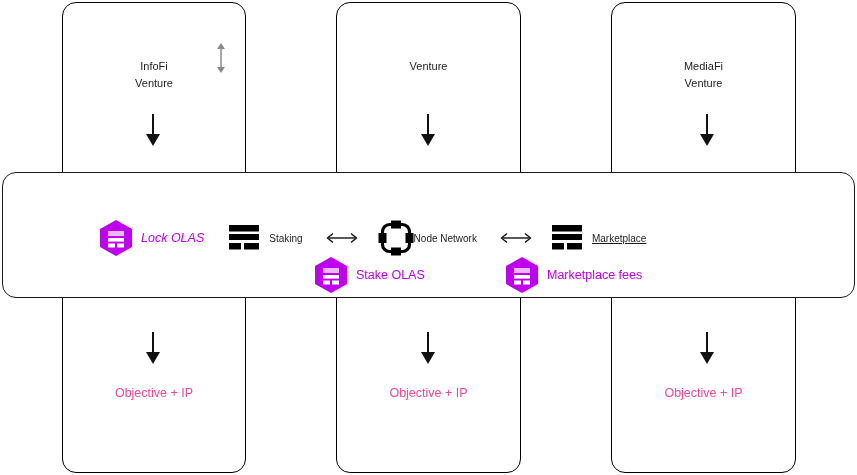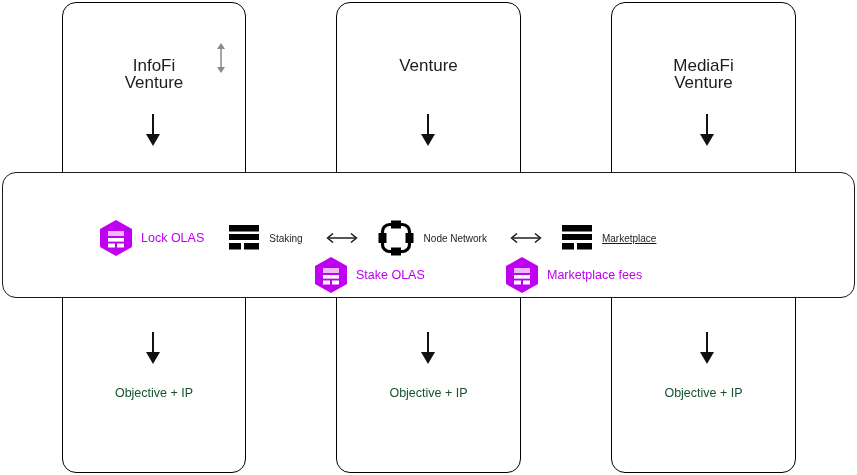--- a/index.html
+++ b/index.html
@@ -43,34 +43,34 @@
     border-radius: 14px;
     background: #ffffff;
     box-sizing: border-box;
     z-index: 5;
   }
 
   
   .venture-title {
     position: absolute;
     text-align: center;
-    font-size: 17px;
+    font-size: 11px;
     line-height: 16.5px;
     color: #1d1d1d;
     white-space: nowrap;
     z-index: 3;
   }
   .venture-title span { display: block; }
 
   .objective-label {
     position: absolute;
     text-align: center;
     font-size: 12.5px;
     line-height: 16px;
-    color: #14532d;
+    color: #ec4899;
     white-space: nowrap;
     z-index: 3;
   }
 
   
   .down-arrow {
     position: absolute;
     z-index: 4;
   }
   .updown-arrow {
@@ -207,21 +207,21 @@
 
     <span class="icon-hex">
       <svg width="34" height="38" viewBox="0 0 34 38" xmlns="http://www.w3.org/2000/svg">
         <polygon points="17,1 33,10 33,28 17,37 1,28 1,10" fill="#c000f0"></polygon>
         <rect x="9" y="12" width="16" height="5" fill="#ffffff" opacity="0.72"></rect>
         <rect x="9" y="19" width="16" height="3.6" fill="#ffffff"></rect>
         <rect x="9" y="24.5" width="7" height="4" fill="#ffffff"></rect>
         <rect x="18" y="24.5" width="7" height="4" fill="#ffffff"></rect>
       </svg>
     </span>
-    <span class="label-magenta" style="margin-left:8px;">Lock OLAS</span>
+    <span class="label-magenta" style="margin-left:8px;font-style:italic;">Lock OLAS</span>
 
     <span class="icon-bars" style="margin-left:25px;">
       <svg width="30" height="26" viewBox="0 0 30 26" xmlns="http://www.w3.org/2000/svg">
         <rect x="0" y="0" width="30" height="6.5" fill="#000000"></rect>
         <rect x="0" y="9" width="30" height="6" fill="#000000"></rect>
         <rect x="0" y="18" width="12" height="6.5" fill="#000000"></rect>
         <rect x="15" y="18" width="15" height="6.5" fill="#000000"></rect>
       </svg>
     </span>
     <span class="label-dark" style="margin-left:10px;">Staking</span>
@@ -236,21 +236,21 @@
 
     <span class="icon-node" style="margin-left:18px;">
       <svg width="36" height="36" viewBox="0 0 36 36" xmlns="http://www.w3.org/2000/svg">
         <rect x="4.5" y="4.5" width="27" height="27" rx="7" ry="7" fill="none" stroke="#000000" stroke-width="3.2"></rect>
         <rect x="13" y="0.5" width="10" height="8" fill="#000000"></rect>
         <rect x="13" y="27.5" width="10" height="8" fill="#000000"></rect>
         <rect x="0.5" y="13" width="8" height="10" fill="#000000"></rect>
         <rect x="27.5" y="13" width="8" height="10" fill="#000000"></rect>
       </svg>
     </span>
-    <span class="label-dark" style="margin-left:10px;text-align:center;">Node Network</span>
+    <span class="label-dark" style="text-align:center;">Node Network</span>
 
     <span class="lr-arrow" style="position:relative; margin-left:21px; line-height:0;">
       <svg width="36" height="14" viewBox="0 0 36 14" xmlns="http://www.w3.org/2000/svg">
         <line x1="5" y1="7" x2="31" y2="7" stroke="#111111" stroke-width="1.4"></line>
         <polyline points="9,2.5 3.5,7 9,11.5" fill="none" stroke="#111111" stroke-width="1.4"></polyline>
         <polyline points="27,2.5 32.5,7 27,11.5" fill="none" stroke="#111111" stroke-width="1.4"></polyline>
       </svg>
     </span>
 
     <span class="icon-bars" style="margin-left:18px;">

